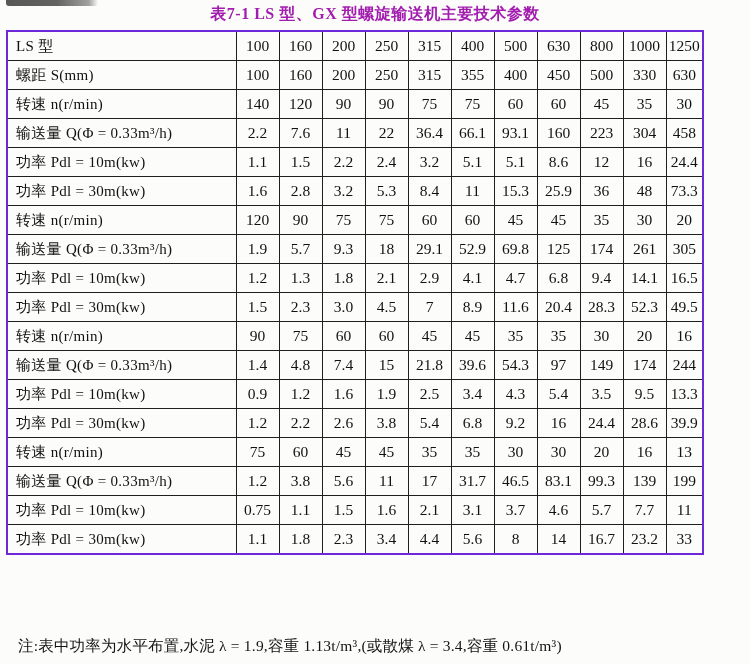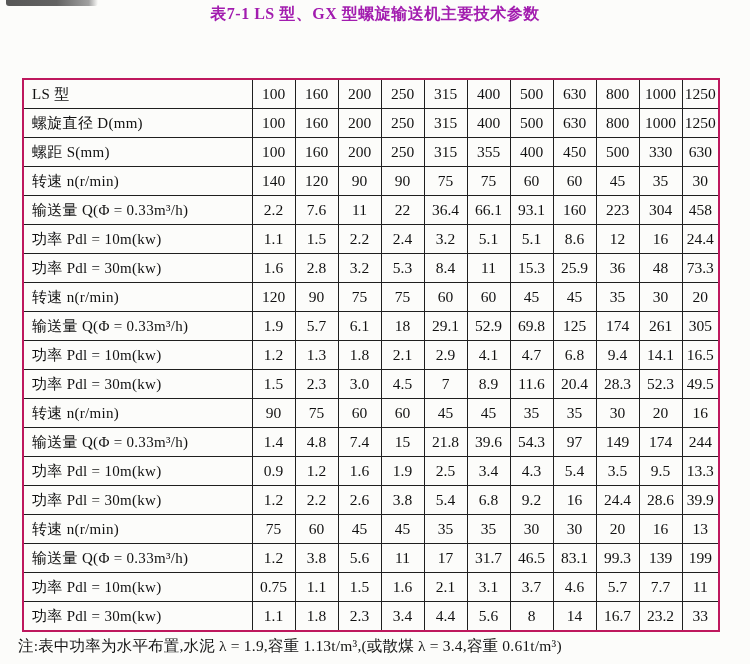--- a/index.html
+++ b/index.html
@@ -33,26 +33,25 @@
     width: 100%;
     text-align: center;
     font-weight: 700;
     font-size: 16px;
     letter-spacing: 0.5px;
     color: #a21caf;
   }
   table.params {
     position: absolute;
     top: 30px;
-    left: 22px;
+    left: 6px;
     width: 696px;
     border-collapse: collapse;
     table-layout: fixed;
-    border: 2px solid #be185d;
-    margin-top: 48px;
+    border: 2px solid #6d28d9;
   }
   table.params td {
     border: 1.5px solid #1f1f1f;
     height: 28px;
     padding: 0;
     text-align: center;
     vertical-align: middle;
     font-size: 15.5px;
     white-space: nowrap;
     overflow: hidden;
@@ -104,34 +103,20 @@
           <td class="value-cell">250</td>
           <td class="value-cell">315</td>
           <td class="value-cell">400</td>
           <td class="value-cell">500</td>
           <td class="value-cell">630</td>
           <td class="value-cell">800</td>
           <td class="value-cell">1000</td>
           <td class="value-cell">1250</td>
         </tr>
         <tr>
-          <td class="label-cell">螺旋直径 D(mm)</td>
-          <td class="value-cell">100</td>
-          <td class="value-cell">160</td>
-          <td class="value-cell">200</td>
-          <td class="value-cell">250</td>
-          <td class="value-cell">315</td>
-          <td class="value-cell">400</td>
-          <td class="value-cell">500</td>
-          <td class="value-cell">630</td>
-          <td class="value-cell">800</td>
-          <td class="value-cell">1000</td>
-          <td class="value-cell">1250</td>
-        </tr>
-        <tr>
           <td class="label-cell">螺距 S(mm)</td>
           <td class="value-cell">100</td>
           <td class="value-cell">160</td>
           <td class="value-cell">200</td>
           <td class="value-cell">250</td>
           <td class="value-cell">315</td>
           <td class="value-cell">355</td>
           <td class="value-cell">400</td>
           <td class="value-cell">450</td>
           <td class="value-cell">500</td>
@@ -205,21 +190,21 @@
           <td class="value-cell">45</td>
           <td class="value-cell">45</td>
           <td class="value-cell">35</td>
           <td class="value-cell">30</td>
           <td class="value-cell">20</td>
         </tr>
         <tr>
           <td class="label-cell">输送量 Q(Φ = 0.33m³/h)</td>
           <td class="value-cell">1.9</td>
           <td class="value-cell">5.7</td>
-          <td class="value-cell">6.1</td>
+          <td class="value-cell">9.3</td>
           <td class="value-cell">18</td>
           <td class="value-cell">29.1</td>
           <td class="value-cell">52.9</td>
           <td class="value-cell">69.8</td>
           <td class="value-cell">125</td>
           <td class="value-cell">174</td>
           <td class="value-cell">261</td>
           <td class="value-cell">305</td>
         </tr>
         <tr>

